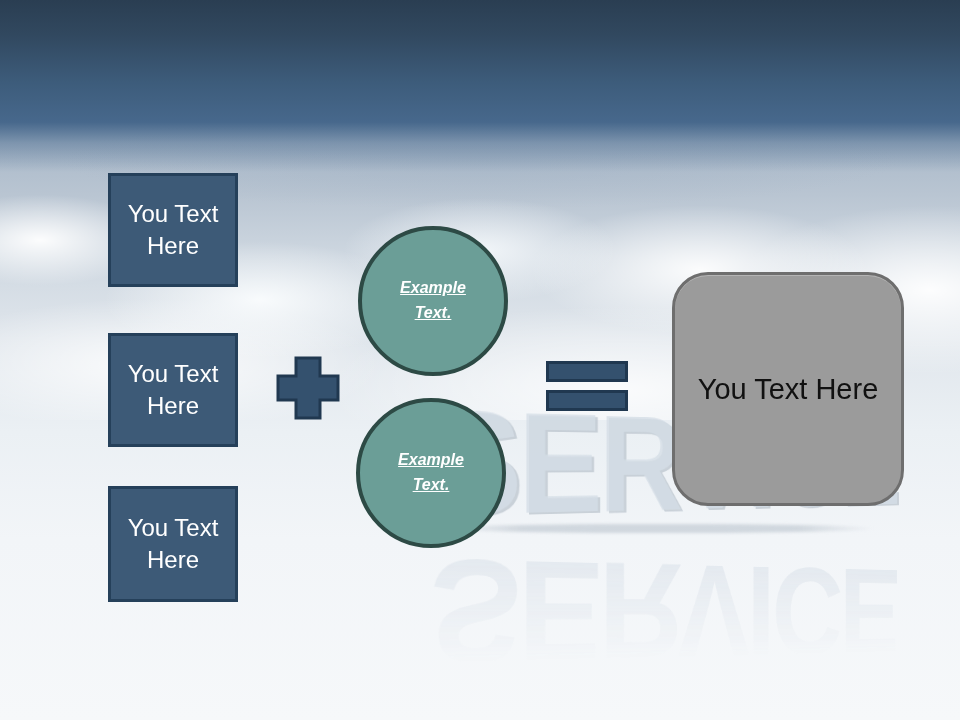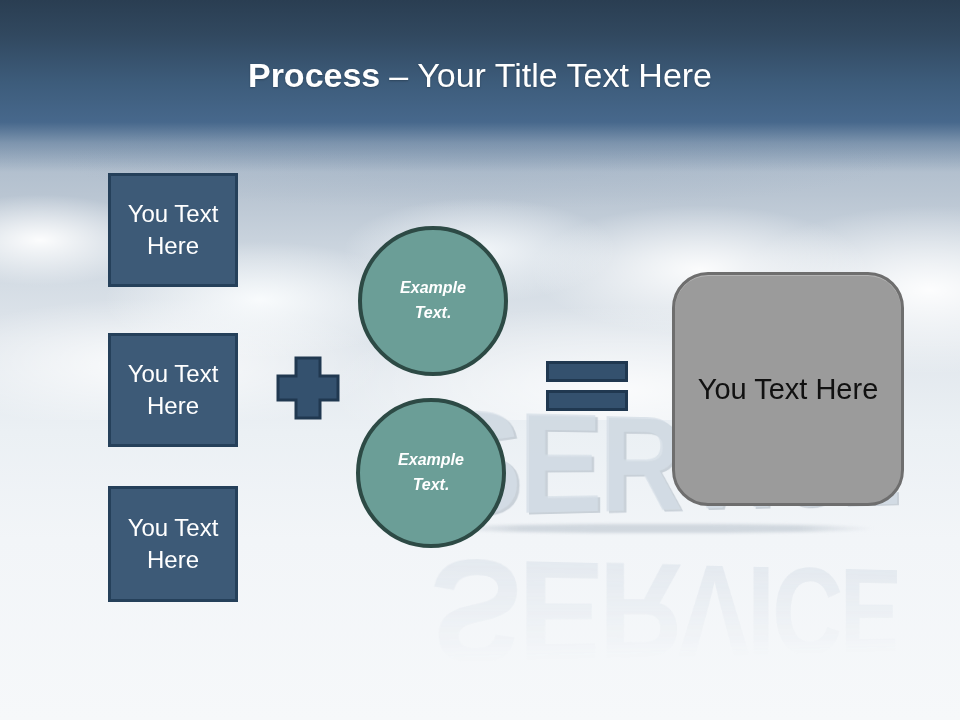--- a/index.html
+++ b/index.html
@@ -83,21 +83,21 @@
   .equals .bar{
     width:76px;height:15px;
     background:var(--operator-fill,#34516e);border:3px solid var(--operator-border,#203850);
   }
   
   .circle{
     position:absolute;width:142px;height:142px;border-radius:50%;z-index:3;
     background:var(--circle-fill,#6b9e97);border:4px solid var(--circle-border,#2d4a45);
     color:var(--circle-text,#fff);font-weight:bold;font-style:italic;
     font-size:16px;line-height:1.55;text-align:center;
-    display:flex;align-items:center;justify-content:center;
+    display:flex;align-items:center;justify-content:center;text-decoration:underline;
   }
   .c1{left:358px;top:226px;}
   .c2{left:356px;top:398px;}
   .circle .lbl{width:92px;}
   
   .result{
     position:absolute;left:672px;top:272px;width:226px;height:228px;z-index:3;
     background:var(--result-fill,#9b9b9b);border:3px solid var(--result-border,#6e6e6e);
     border-radius:36px;color:var(--result-text,#111);font-size:29px;text-align:center;
     display:flex;align-items:center;justify-content:center;
@@ -111,23 +111,20 @@
 
   <div class="sky"></div>
   <div class="clouds"></div>
 
   <div class="service-word">SERVICE</div>
   <div class="ground-line"></div>
   <div class="service-reflection">SERVICE</div>
 
   <div class="band"></div>
 
-  <div class="title">
-    <span class="emph">Process</span><span class="sep">–</span><span class="rest">Your Title Text Here</span>
-  </div>
 
   <div class="textbox tb1">
     <span class="lbl">You Text Here</span>
   </div>
   <div class="textbox tb2">
     <span class="lbl">You Text Here</span>
   </div>
   <div class="textbox tb3">
     <span class="lbl">You Text Here</span>
   </div>

